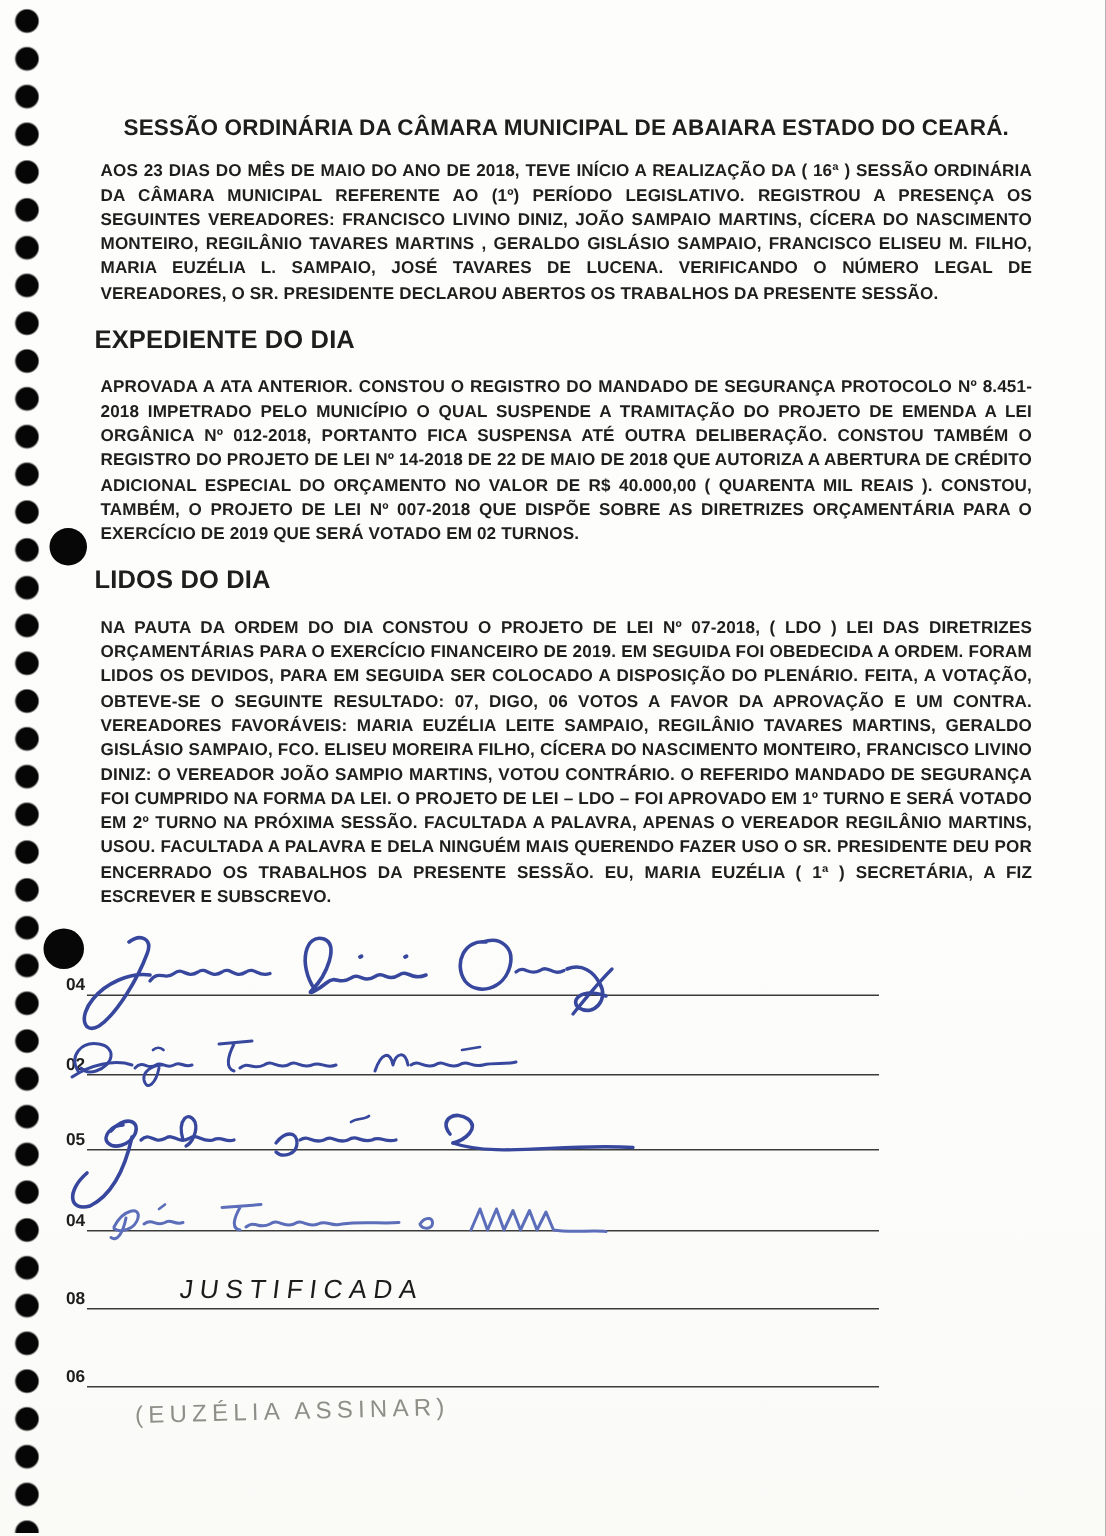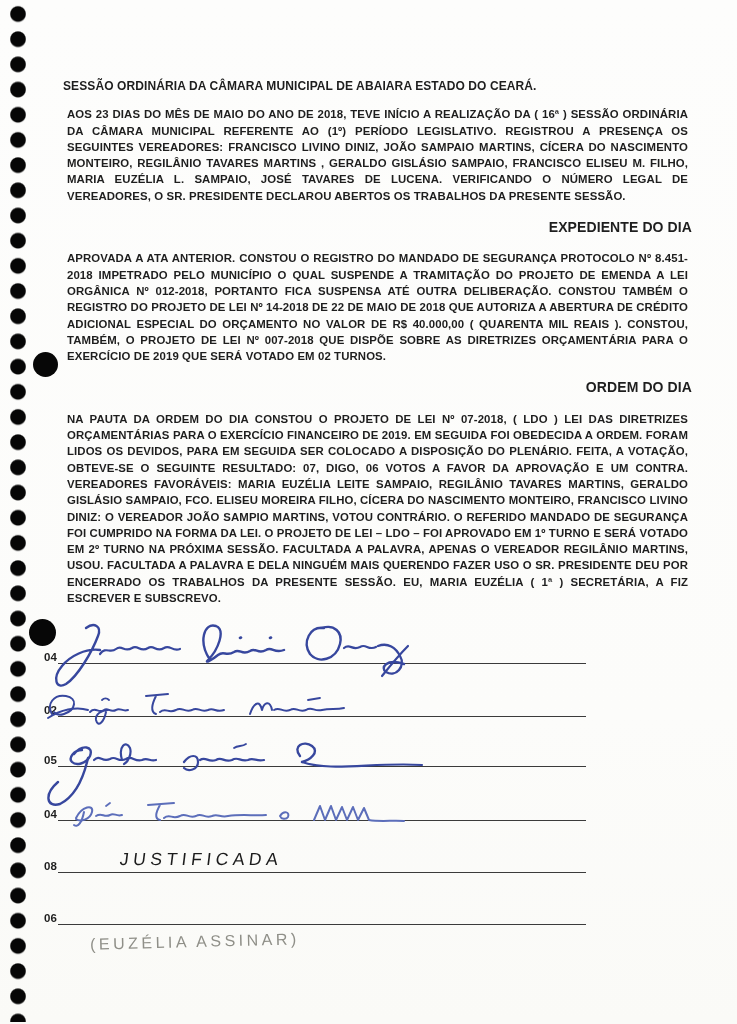--- a/index.html
+++ b/index.html
@@ -19,23 +19,23 @@
   }
   .hole{position:absolute;background:#070707;border-radius:50%;}
   .hole-1{left:33px;top:352px;width:25px;height:25px;}
   .hole-2{left:29px;top:619px;width:27px;height:27px;}
 
   .content{
     position:absolute;left:63px;top:78px;width:629px;
     color:#1e1e1e;font-size:11.4px;line-height:16.3px;font-weight:700;
     letter-spacing:0.1px;
   }
-  .doc-title{font-size:12px;margin:0 0 12px 0;font-weight:700;}
+  .doc-title{font-size:15px;text-align:center;margin:0 0 12px 0;font-weight:700;}
   .content p{margin:4px;text-align:justify;}
-  .section-heading{font-size:14px;text-align:right;margin:15px 0;font-weight:700;}
+  .section-heading{font-size:17px;text-align:left;margin:15px 0;font-weight:700;}
 
   
   .sig-num{
     position:absolute;left:44px;width:20px;
     font-size:11.5px;font-weight:700;color:#1e1e1e;
   }
   .sig-line{
     position:absolute;left:58px;width:528px;height:0;
     border-top:1.6px solid #3b3b3b;
   }
@@ -64,21 +64,21 @@
 
   <div class="binding-dots"></div>
   <div class="hole hole-1"></div>
   <div class="hole hole-2"></div>
 
   <div class="content">
     <h1 class="doc-title">SESSÃO ORDINÁRIA DA CÂMARA MUNICIPAL DE ABAIARA ESTADO DO CEARÁ.</h1>
     <p>AOS 23 DIAS DO MÊS DE MAIO DO ANO DE 2018, TEVE INÍCIO A REALIZAÇÃO DA ( 16ª ) SESSÃO ORDINÁRIA DA CÂMARA MUNICIPAL REFERENTE AO (1º) PERÍODO LEGISLATIVO. REGISTROU A PRESENÇA OS SEGUINTES VEREADORES: FRANCISCO LIVINO DINIZ, JOÃO SAMPAIO MARTINS, CÍCERA DO NASCIMENTO MONTEIRO, REGILÂNIO TAVARES MARTINS , GERALDO GISLÁSIO SAMPAIO, FRANCISCO ELISEU M. FILHO, MARIA EUZÉLIA L. SAMPAIO, JOSÉ TAVARES DE LUCENA. VERIFICANDO O NÚMERO LEGAL DE VEREADORES, O SR. PRESIDENTE DECLAROU ABERTOS OS TRABALHOS DA PRESENTE SESSÃO.</p>
     <h2 class="section-heading">EXPEDIENTE DO DIA</h2>
     <p>APROVADA A ATA ANTERIOR. CONSTOU O REGISTRO DO MANDADO DE SEGURANÇA PROTOCOLO Nº 8.451-2018 IMPETRADO PELO MUNICÍPIO O QUAL SUSPENDE A TRAMITAÇÃO DO PROJETO DE EMENDA A LEI ORGÂNICA Nº 012-2018, PORTANTO FICA SUSPENSA ATÉ OUTRA DELIBERAÇÃO. CONSTOU TAMBÉM O REGISTRO DO PROJETO DE LEI Nº 14-2018 DE 22 DE MAIO DE 2018 QUE AUTORIZA A ABERTURA DE CRÉDITO ADICIONAL ESPECIAL DO ORÇAMENTO NO VALOR DE R$ 40.000,00 ( QUARENTA MIL REAIS ). CONSTOU, TAMBÉM, O PROJETO DE LEI Nº 007-2018 QUE DISPÕE SOBRE AS DIRETRIZES ORÇAMENTÁRIA PARA O EXERCÍCIO DE 2019 QUE SERÁ VOTADO EM 02 TURNOS.</p>
-    <h2 class="section-heading">ORDEM DO DIA</h2>
+    <h2 class="section-heading">LIDOS DO DIA</h2>
     <p>NA PAUTA DA ORDEM DO DIA CONSTOU O PROJETO DE LEI Nº 07-2018, ( LDO ) LEI DAS DIRETRIZES ORÇAMENTÁRIAS PARA O EXERCÍCIO FINANCEIRO DE 2019. EM SEGUIDA FOI OBEDECIDA A ORDEM. FORAM LIDOS OS DEVIDOS, PARA EM SEGUIDA SER COLOCADO A DISPOSIÇÃO DO PLENÁRIO. FEITA, A VOTAÇÃO, OBTEVE-SE O SEGUINTE RESULTADO: 07, DIGO, 06 VOTOS A FAVOR DA APROVAÇÃO E UM CONTRA. VEREADORES FAVORÁVEIS: MARIA EUZÉLIA LEITE SAMPAIO, REGILÂNIO TAVARES MARTINS, GERALDO GISLÁSIO SAMPAIO, FCO. ELISEU MOREIRA FILHO, CÍCERA DO NASCIMENTO MONTEIRO, FRANCISCO LIVINO DINIZ: O VEREADOR JOÃO SAMPIO MARTINS, VOTOU CONTRÁRIO. O REFERIDO MANDADO DE SEGURANÇA FOI CUMPRIDO NA FORMA DA LEI. O PROJETO DE LEI – LDO – FOI APROVADO EM 1º TURNO E SERÁ VOTADO EM 2º TURNO NA PRÓXIMA SESSÃO. FACULTADA A PALAVRA, APENAS O VEREADOR REGILÂNIO MARTINS, USOU. FACULTADA A PALAVRA E DELA NINGUÉM MAIS QUERENDO FAZER USO O SR. PRESIDENTE DEU POR ENCERRADO OS TRABALHOS DA PRESENTE SESSÃO. EU, MARIA EUZÉLIA ( 1ª ) SECRETÁRIA, A FIZ ESCREVER E SUBSCREVO.</p>
   </div>
 
   <span class="sig-num" style="top:651px">04</span>
   <div class="sig-line" style="top:663px"></div>
 
   <span class="sig-num" style="top:704px">02</span>
   <div class="sig-line" style="top:716px"></div>
 
   <span class="sig-num" style="top:754px">05</span>

